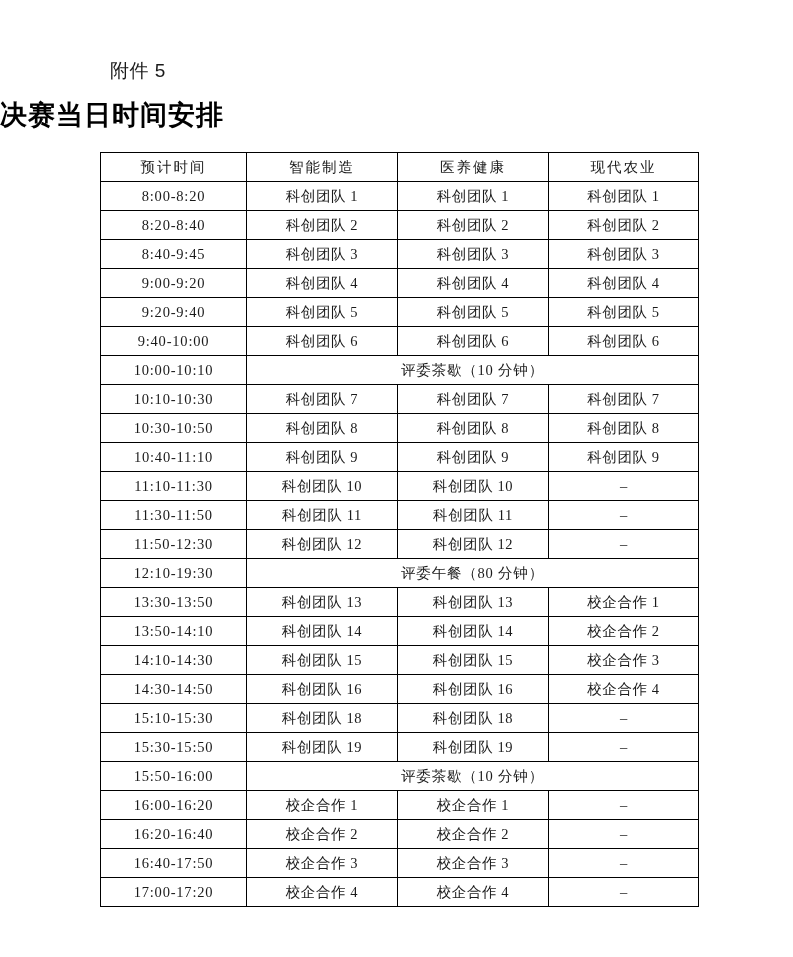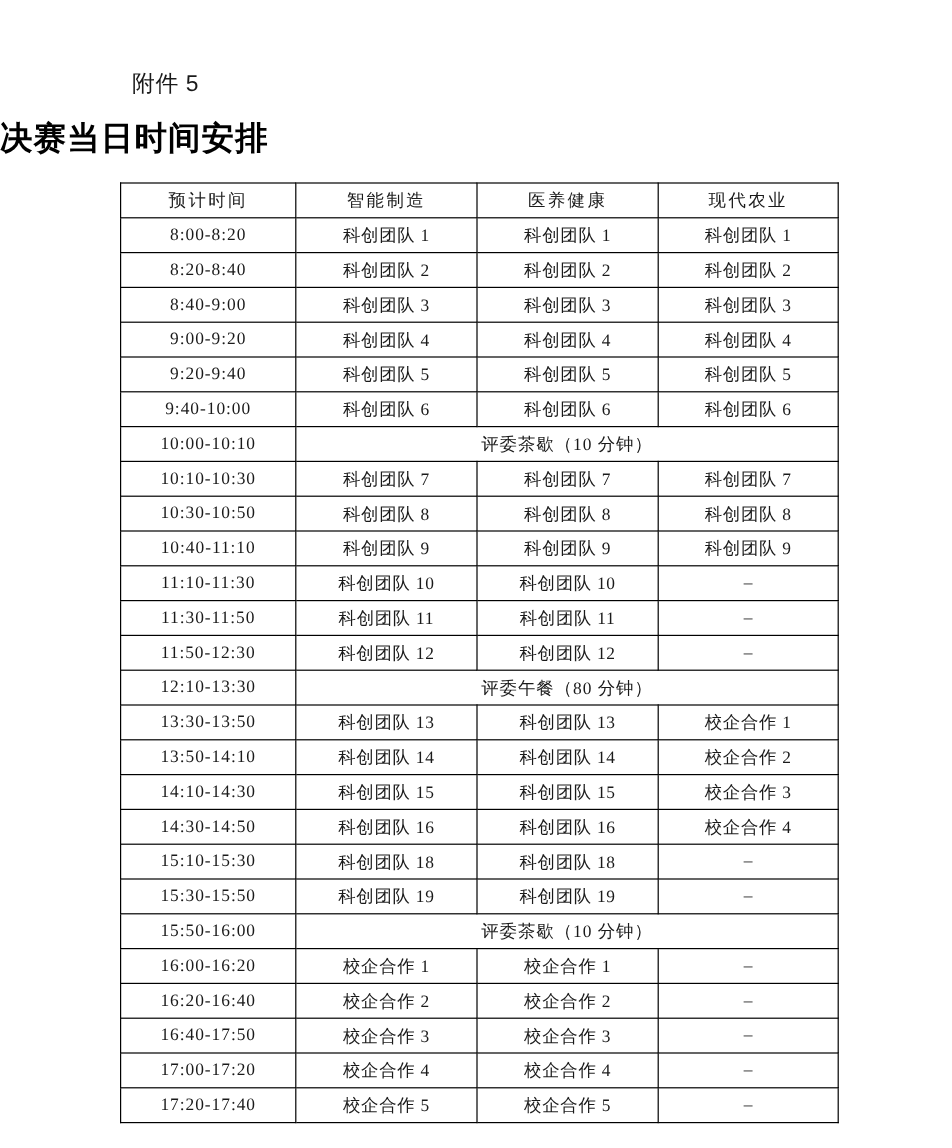--- a/index.html
+++ b/index.html
@@ -116,21 +116,21 @@
           <td>科创团队 1</td>
           <td>科创团队 1</td>
         </tr>
         <tr>
           <td class="time-cell">8:20-8:40</td>
           <td>科创团队 2</td>
           <td>科创团队 2</td>
           <td>科创团队 2</td>
         </tr>
         <tr>
-          <td class="time-cell">8:40-9:00</td>
+          <td class="time-cell">8:40-9:45</td>
           <td>科创团队 3</td>
           <td>科创团队 3</td>
           <td>科创团队 3</td>
         </tr>
         <tr>
           <td class="time-cell">9:00-9:20</td>
           <td>科创团队 4</td>
           <td>科创团队 4</td>
           <td>科创团队 4</td>
         </tr>
@@ -180,21 +180,21 @@
           <td>科创团队 11</td>
           <td class="empty-cell">–</td>
         </tr>
         <tr>
           <td class="time-cell">11:50-12:30</td>
           <td>科创团队 12</td>
           <td>科创团队 12</td>
           <td class="empty-cell">–</td>
         </tr>
         <tr>
-          <td class="time-cell">12:10-13:30</td>
+          <td class="time-cell">12:10-19:30</td>
           <td class="break-cell" colspan="3">评委午餐（80 分钟）</td>
         </tr>
         <tr>
           <td class="time-cell">13:30-13:50</td>
           <td>科创团队 13</td>
           <td>科创团队 13</td>
           <td>校企合作 1</td>
         </tr>
         <tr>
           <td class="time-cell">13:50-14:10</td>
@@ -247,22 +247,16 @@
           <td>校企合作 3</td>
           <td>校企合作 3</td>
           <td class="empty-cell">–</td>
         </tr>
         <tr>
           <td class="time-cell">17:00-17:20</td>
           <td>校企合作 4</td>
           <td>校企合作 4</td>
           <td class="empty-cell">–</td>
         </tr>
-        <tr>
-          <td class="time-cell">17:20-17:40</td>
-          <td>校企合作 5</td>
-          <td>校企合作 5</td>
-          <td class="empty-cell">–</td>
-        </tr>
       </tbody>
   </table>
 
 </div>
 
 </body></html>

